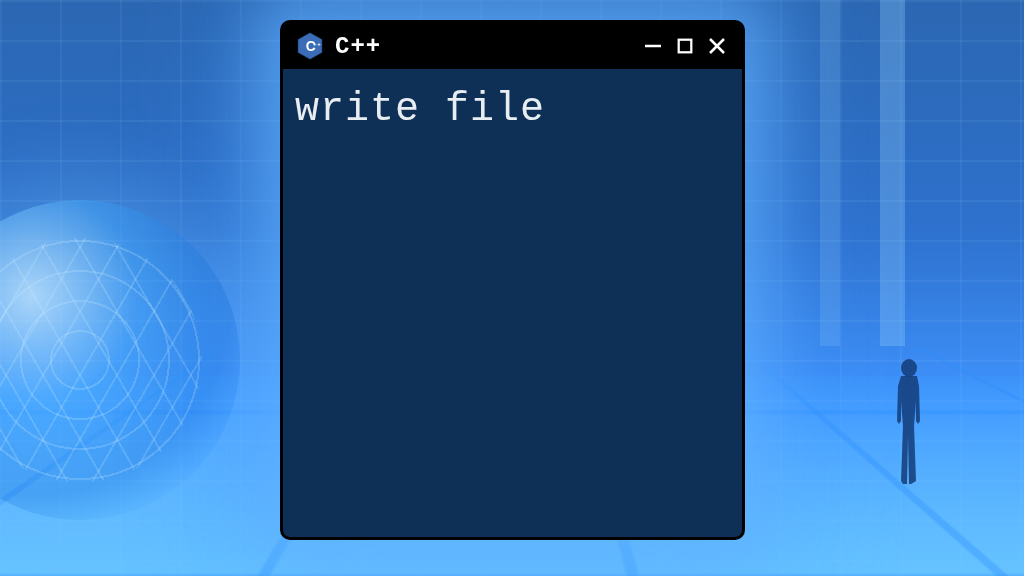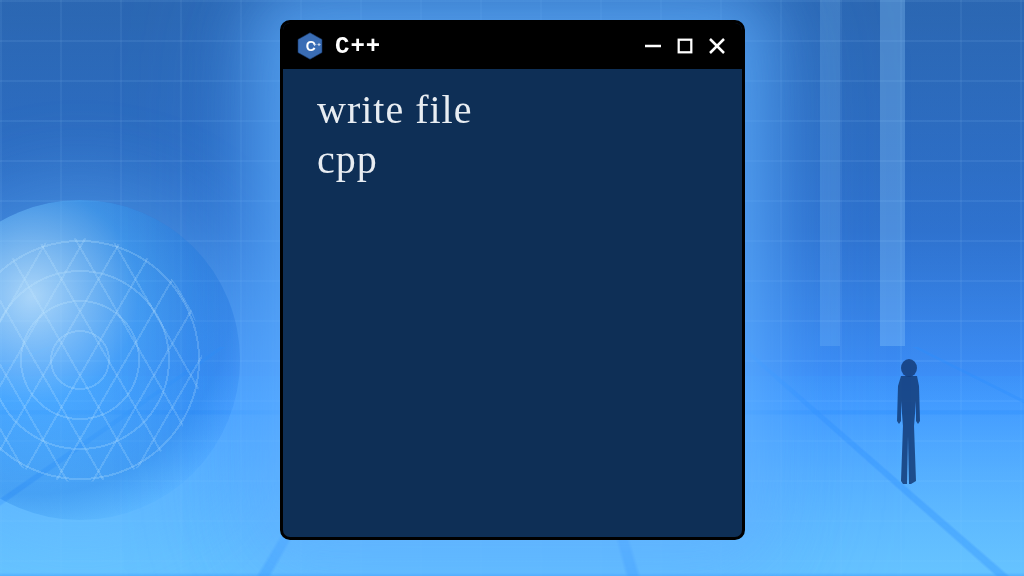--- a/index.html
+++ b/index.html
@@ -87,23 +87,23 @@
     }
     .cpp-icon svg { width: 30px; height: 30px; }
     .title-text {
       color: #fff; font-family: 'Consolas','Courier New',monospace; font-weight: bold; font-size: 24px;
       letter-spacing: 1px;
     }
     .window-controls { display: flex; align-items: center; gap: 6px; color: #fff; }
     .ctrl { width: 26px; height: 26px; display:flex; align-items:center; justify-content:center; font-size: 22px; font-family: sans-serif; cursor: pointer; }
     .ctrl svg { stroke: #fff; stroke-width: 2.5; fill: none; }
     .window-body {
-      padding: 16px 34px;
+      padding: 16px 12px;
       color: #e8edf2;
-      font-family: Liberation Serif, serif;
+      font-family: Liberation Mono, monospace;
       font-size: 40px;
       line-height: 1.25;
       letter-spacing: 1px;
     }
   </style>
 </head>
 <body>
 
 <div class="bg"></div>
 <div class="bg-bars"></div>
@@ -145,15 +145,14 @@
       <span class="ctrl">
         <svg viewBox="0 0 20 20" width="20" height="20">
             <line x1="3" y1="3" x2="17" y2="17"></line>
             <line x1="17" y1="3" x2="3" y2="17"></line>
           </svg>
       </span>
     </div>
   </div>
   <div class="window-body">
     <div>write file</div>
-    <div>cpp</div>
   </div>
 </div>
 
 </body></html>

